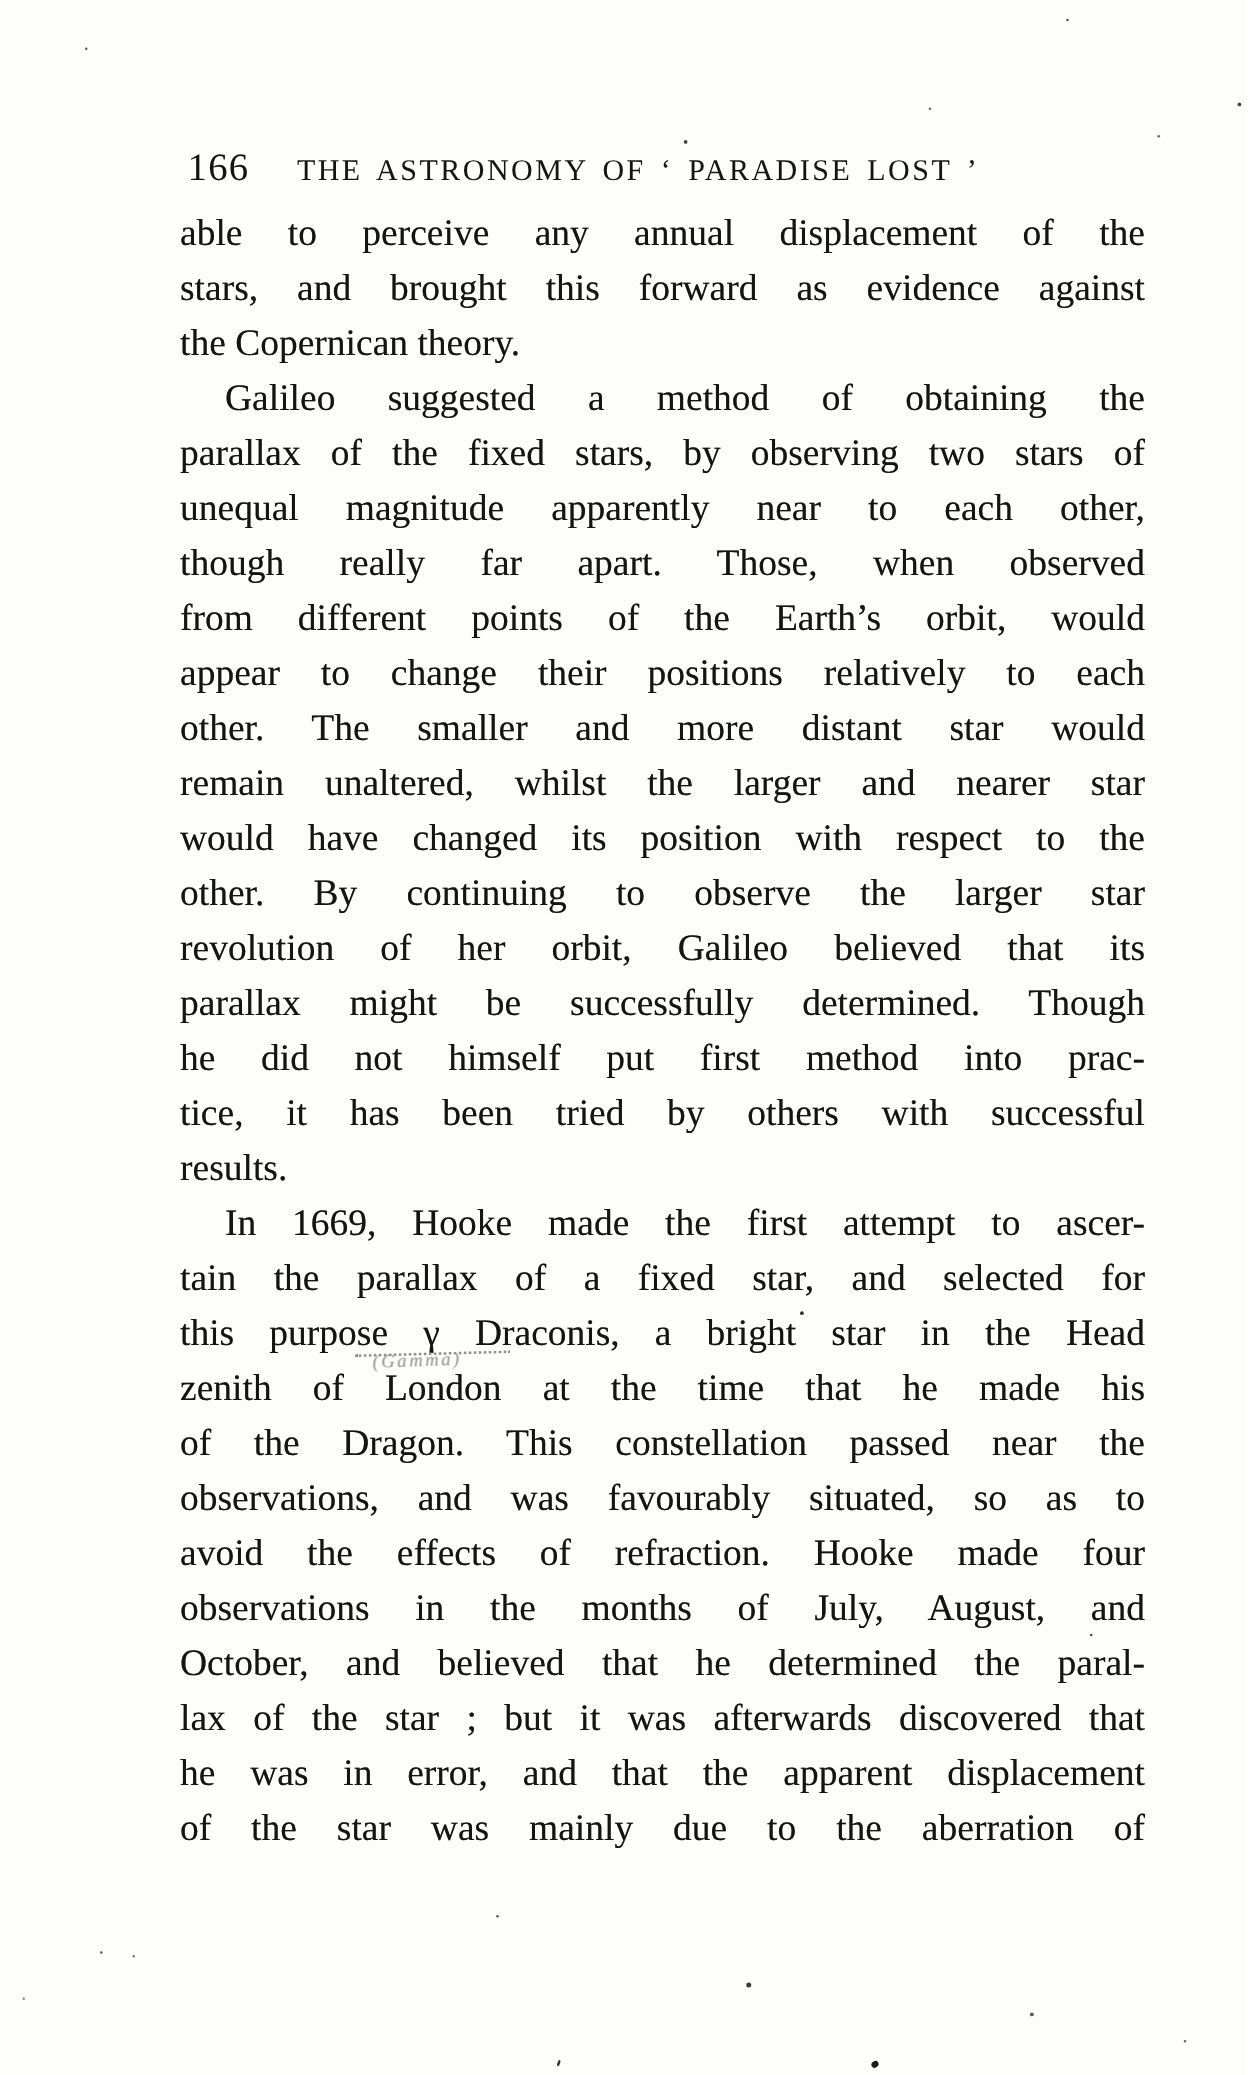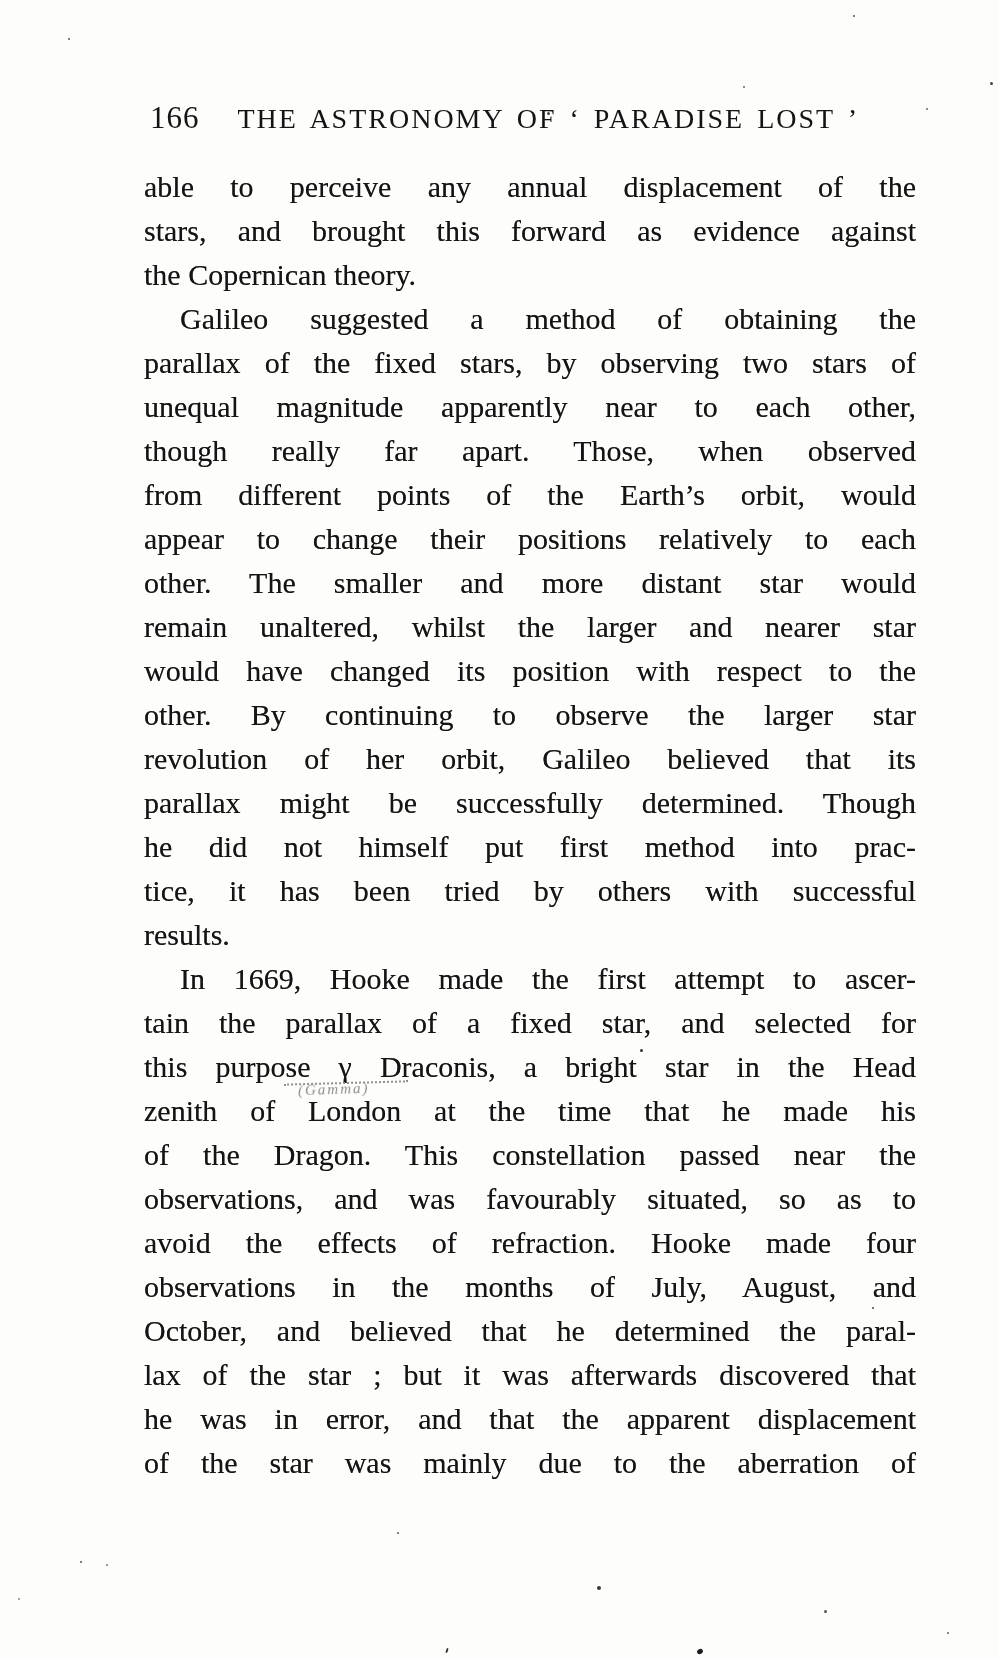--- a/index.html
+++ b/index.html
@@ -5,26 +5,26 @@
   html,body{margin:0;padding:0;background:#ffffff;}
   .page{
     position:relative;
     width:998px;height:1660px;
     background:#fdfdfb;
     font-family:"Liberation Serif","DejaVu Serif",serif;
     color:#141414;
     overflow:hidden;
   }
   .header{
-    position:absolute;left:150px;top:100px;
+    position:absolute;left:150px;top:116px;
     display:flex;align-items:baseline;gap:38px;
     white-space:nowrap;
   }
   .pagenum{font-size:31px;letter-spacing:1px;}
-  .title{font-size:28px;letter-spacing:2px;word-spacing:4px;}
+  .title{font-size:24px;letter-spacing:2px;word-spacing:4px;}
   .bodytext{
     position:absolute;left:144px;top:165px;width:772px;
     text-shadow:0 0 .5px rgba(0,0,0,.55);
   }
   .line{
     font-size:30px;line-height:44px;height:44px;
     text-align:justify;text-align-last:justify;
   }
   .line.end{text-align-last:left;}
   .line.ind{text-indent:36px;font-family:Liberation Serif, serif;}

